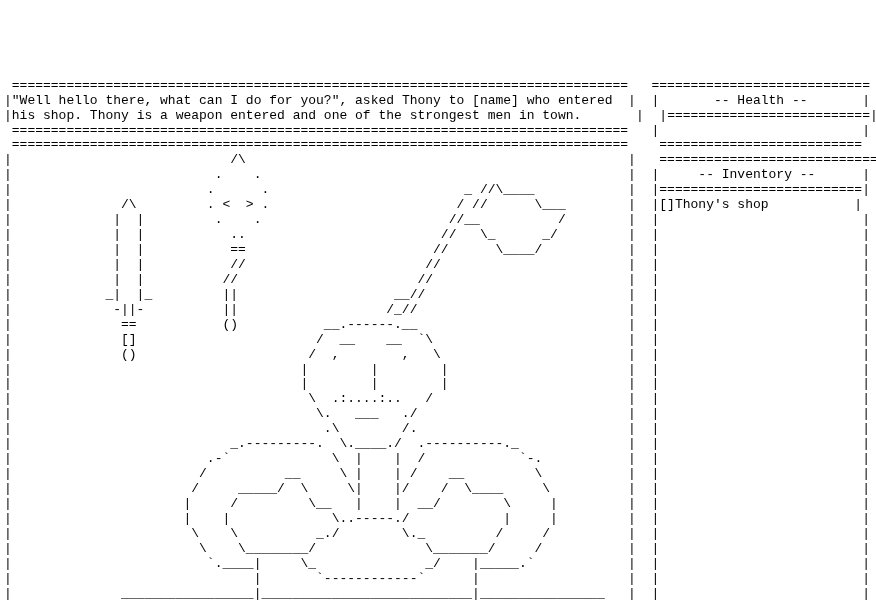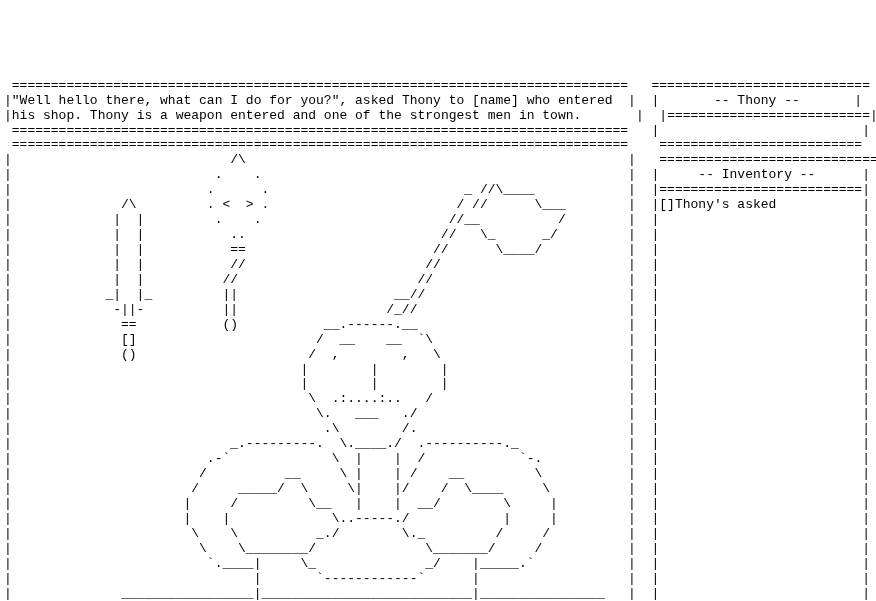--- a/index.html
+++ b/index.html
@@ -16,28 +16,28 @@
     display: inline-block;
   }
 </style>
 </head>
 <body>
 
 
 
 <div class="screen">
 <span> ===============================================================================   ============================</span>
-<span>|<span>"Well hello there, what can I do for you?", asked Thony to [name] who entered</span>  |  |       <span>-- Thony --</span>       |</span>
+<span>|<span>"Well hello there, what can I do for you?", asked Thony to [name] who entered</span>  |  |       <span>-- Health --</span>       |</span>
 <span>|<span>his shop. Thony is a weapon entered and one of the strongest men in town.</span>       |  |==========================|</span>
 <span> ===============================================================================   |                          |</span>
 <span> ===============================================================================    ==========================</span>
 <span>|                            /\                                                 |   ============================</span>
 <span>|                          .    .                                               |  |     <span>-- Inventory --</span>      |</span>
 <span>|                         .      .                         _ //\____            |  |==========================|</span>
-<span>|              /\         . &lt;  &gt; .                        / //      \___        |  |[]<span>Thony's asked</span>           |</span>
+<span>|              /\         . &lt;  &gt; .                        / //      \___        |  |[]<span>Thony's shop</span>           |</span>
 <span>|             |  |         .    .                        //__          /        |  |                          |</span>
 <span>|             |  |           ..                         //   \_      _/         |  |                          |</span>
 <span>|             |  |           ==                        //      \____/           |  |                          |</span>
 <span>|             |  |           //                       //                        |  |                          |</span>
 <span>|             |  |          //                       //                         |  |                          |</span>
 <span>|            _|  |_         ||                    __//                          |  |                          |</span>
 <span>|             -||-          ||                   /_//                           |  |                          |</span>
 <span>|              ==           ()           __.------.__                           |  |                          |</span>
 <span>|              []                       /  __    __  `\                         |  |                          |</span>
 <span>|              ()                      /  ,        ,   \                        |  |                          |</span>

